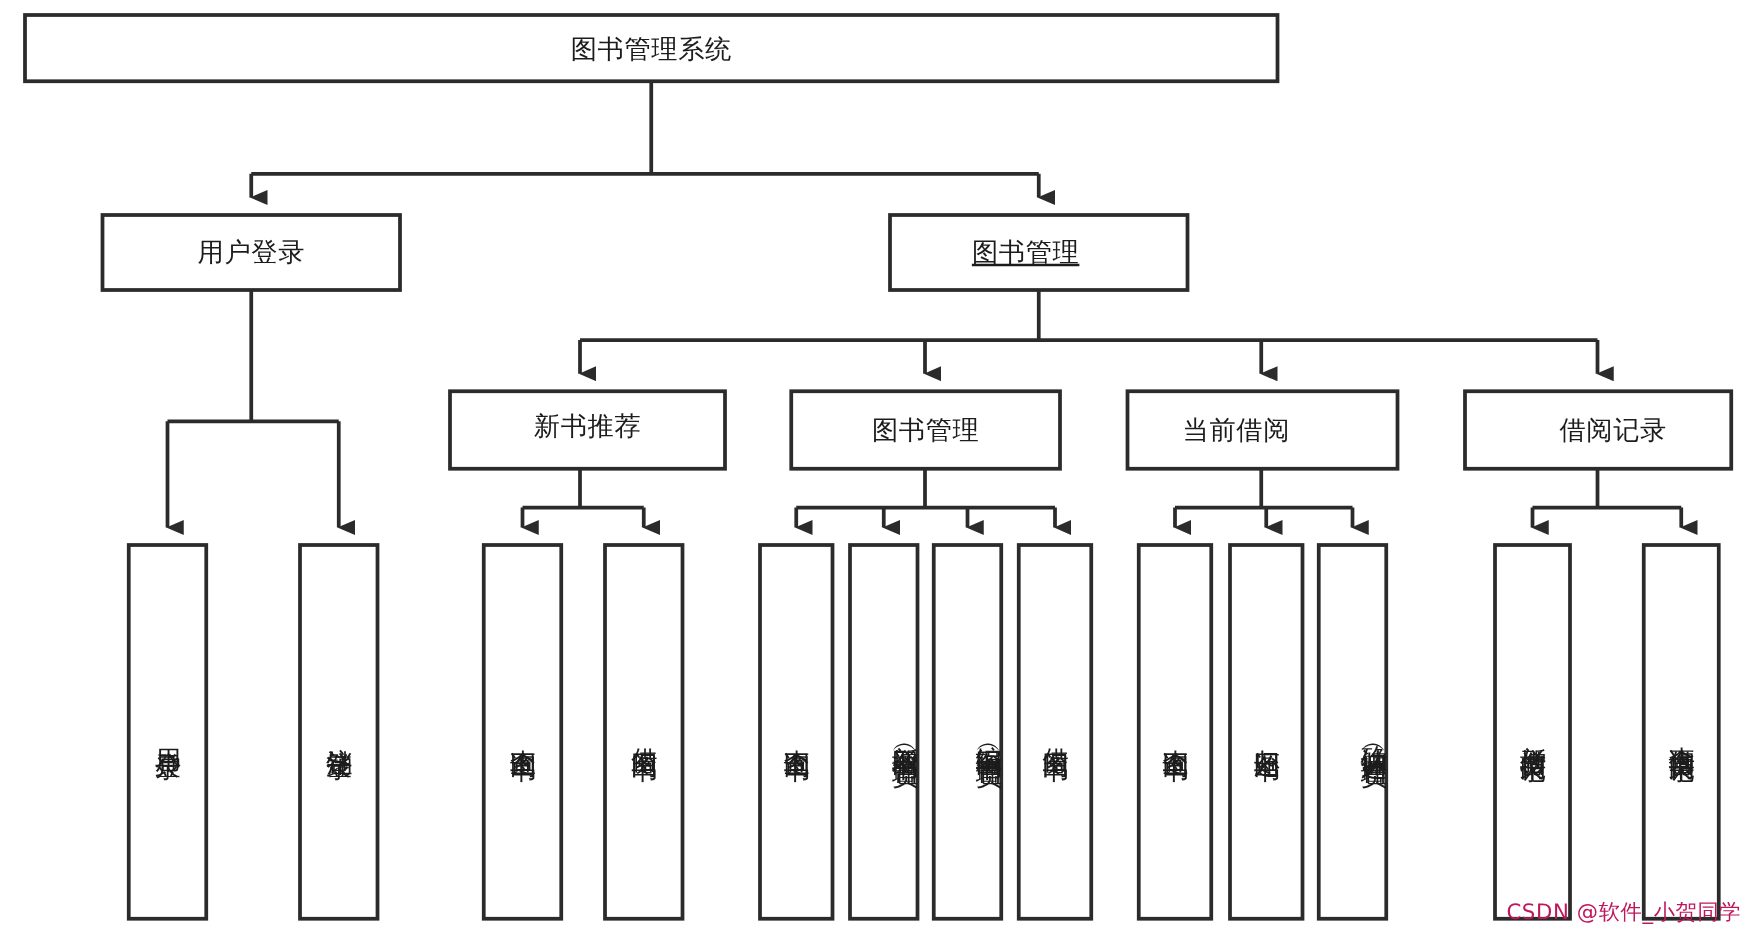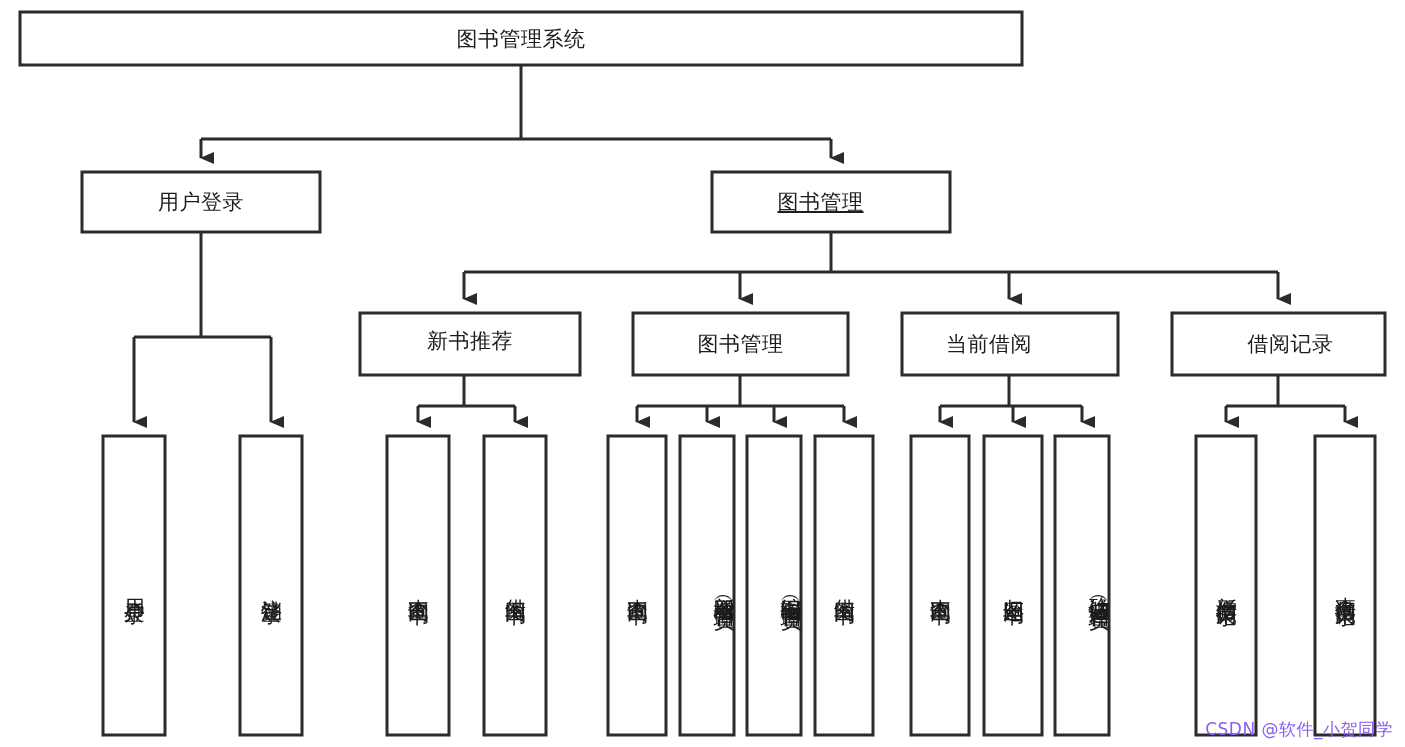--- a/index.html
+++ b/index.html
@@ -64,21 +64,21 @@
     line-height: 1;
     pointer-events: none;
   }
   .node-label-v.center { align-items: center; }
   .node-label-v.top { align-items: flex-start; padding-top: 6px; box-sizing: border-box; }
   .watermark {
     position: absolute;
     right: 12px;
     bottom: 6px;
     font-size: 17px;
-    color: #8b5cf6;
+    color: #be185d;
     letter-spacing: 0.5px;
     white-space: nowrap;
   }
 </style>
 </head>
 <body>
 
 <div id="diagram-root">
 
   <svg id="tree-svg" viewBox="0 0 1405 747" xmlns="http://www.w3.org/2000/svg">

